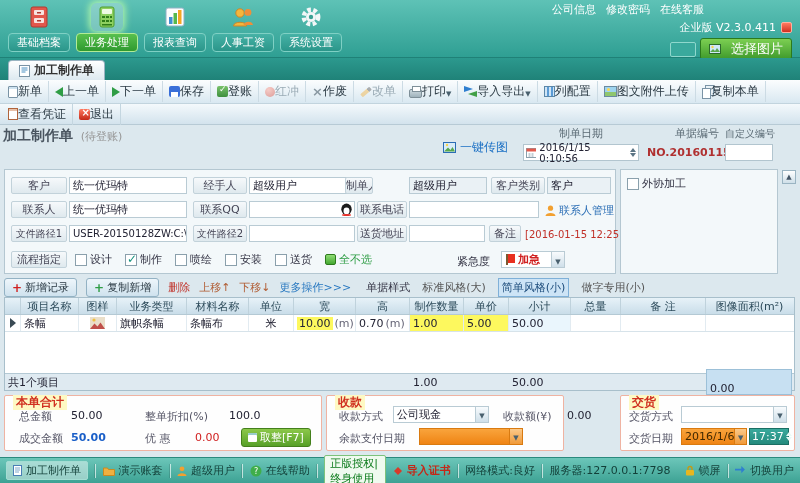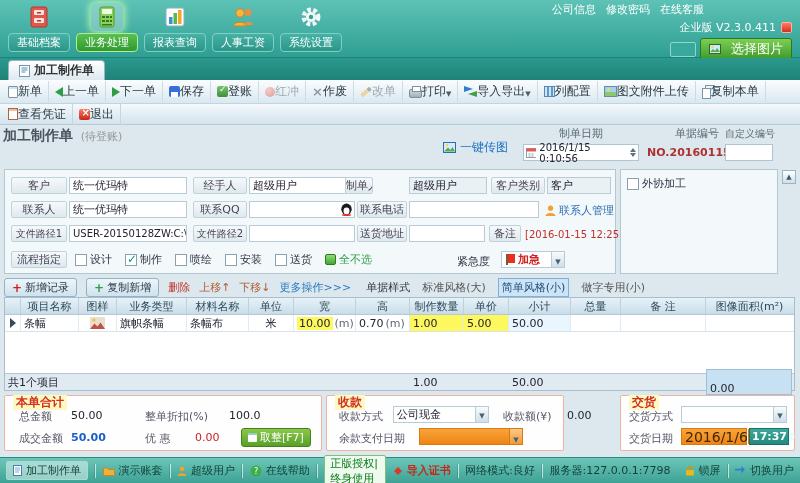--- a/index.html
+++ b/index.html
@@ -141,23 +141,23 @@
 
 .panel{position:absolute;top:270px;height:56px;background:#fefefe;border:1px solid #efb3a2;border-radius:2px}
 .ptitle{position:absolute;top:-1px;left:8px;background:#fef9c3;padding:0 3px;color:#d03020;font-weight:bold;font-size:12px;line-height:15px}
 .plabel{position:absolute;font-size:11px;color:#556;white-space:nowrap}
 .pval{position:absolute;font-size:11px;color:#223;white-space:nowrap}
 .pval.blue{color:#1a5fc8;font-weight:bold}
 .pval.red{color:#d02020}
 .roundbtn{position:absolute;display:inline-flex;align-items:center;gap:3px;background:linear-gradient(#8cc84a,#57a028);border:1px solid #44801c;border-radius:3px;color:#fff;font-size:11px;padding:1px 6px;cursor:pointer}
 .roundbtn .bic{width:9px;height:9px;background:#fff;border-radius:1px;box-shadow:inset 0 2px 0 #9cc}
 .combo{position:absolute;height:17px;background:#fff;border:1px solid #b9cbd4;display:flex;align-items:center;font-size:11px;color:#223;padding-left:3px;cursor:pointer}
-.orangebox{position:absolute;height:17px;background:linear-gradient(#f9a43c,#ef8414);border:1px solid #d97a10;display:flex;align-items:center;font-size:14px;color:#402800;padding-left:3px;cursor:pointer}
+.orangebox{position:absolute;height:17px;background:linear-gradient(#f9a43c,#ef8414);border:1px solid #d97a10;display:flex;align-items:center;font-size:11px;color:#402800;padding-left:3px;cursor:pointer}
 .orangebox .ddbtn{background:linear-gradient(#fbc98a,#f09a3a);border-left:1px solid #d97a10}
-.timebox{position:absolute;height:17px;background:linear-gradient(#3aa99c,#238a7d);border:1px solid #1a6e63;display:flex;align-items:center;font-size:11px;color:#fff;font-weight:bold;padding:0 2px;gap:2px;cursor:pointer}
+.timebox{position:absolute;height:17px;background:linear-gradient(#3aa99c,#238a7d);border:1px solid #1a6e63;display:flex;align-items:center;font-size:11px;color:#fff;font-weight:normal;padding:0 2px;gap:2px;cursor:pointer}
 .timebox .spinner .su{border-bottom-color:#eafaf6}
 .timebox .spinner .sd{border-top-color:#eafaf6}
 
 
 .statusbar{position:absolute;left:0;top:457px;width:800px;height:26px;background:linear-gradient(#6cc6b9,#3da294);border-top:1px solid #2a8a7e;display:flex;align-items:center;padding:0 6px;gap:7px;font-size:11px;color:#123f38}
 .sitem{display:flex;align-items:center;gap:4px;white-space:nowrap;cursor:pointer}
 .schip{background:rgba(255,255,255,.45);border:1px solid #a4ddd3;border-radius:2px;padding:1px 6px}
 .ssep{width:1px;height:14px;background:rgba(255,255,255,.65);box-shadow:-1px 0 0 rgba(0,0,0,.12)}
 .license{background:#effaef;border:1px solid #7cc27c;border-radius:2px;color:#0a7a1a;padding:0 5px;line-height:15px}
 .cert{color:#c42818;font-weight:bold}

